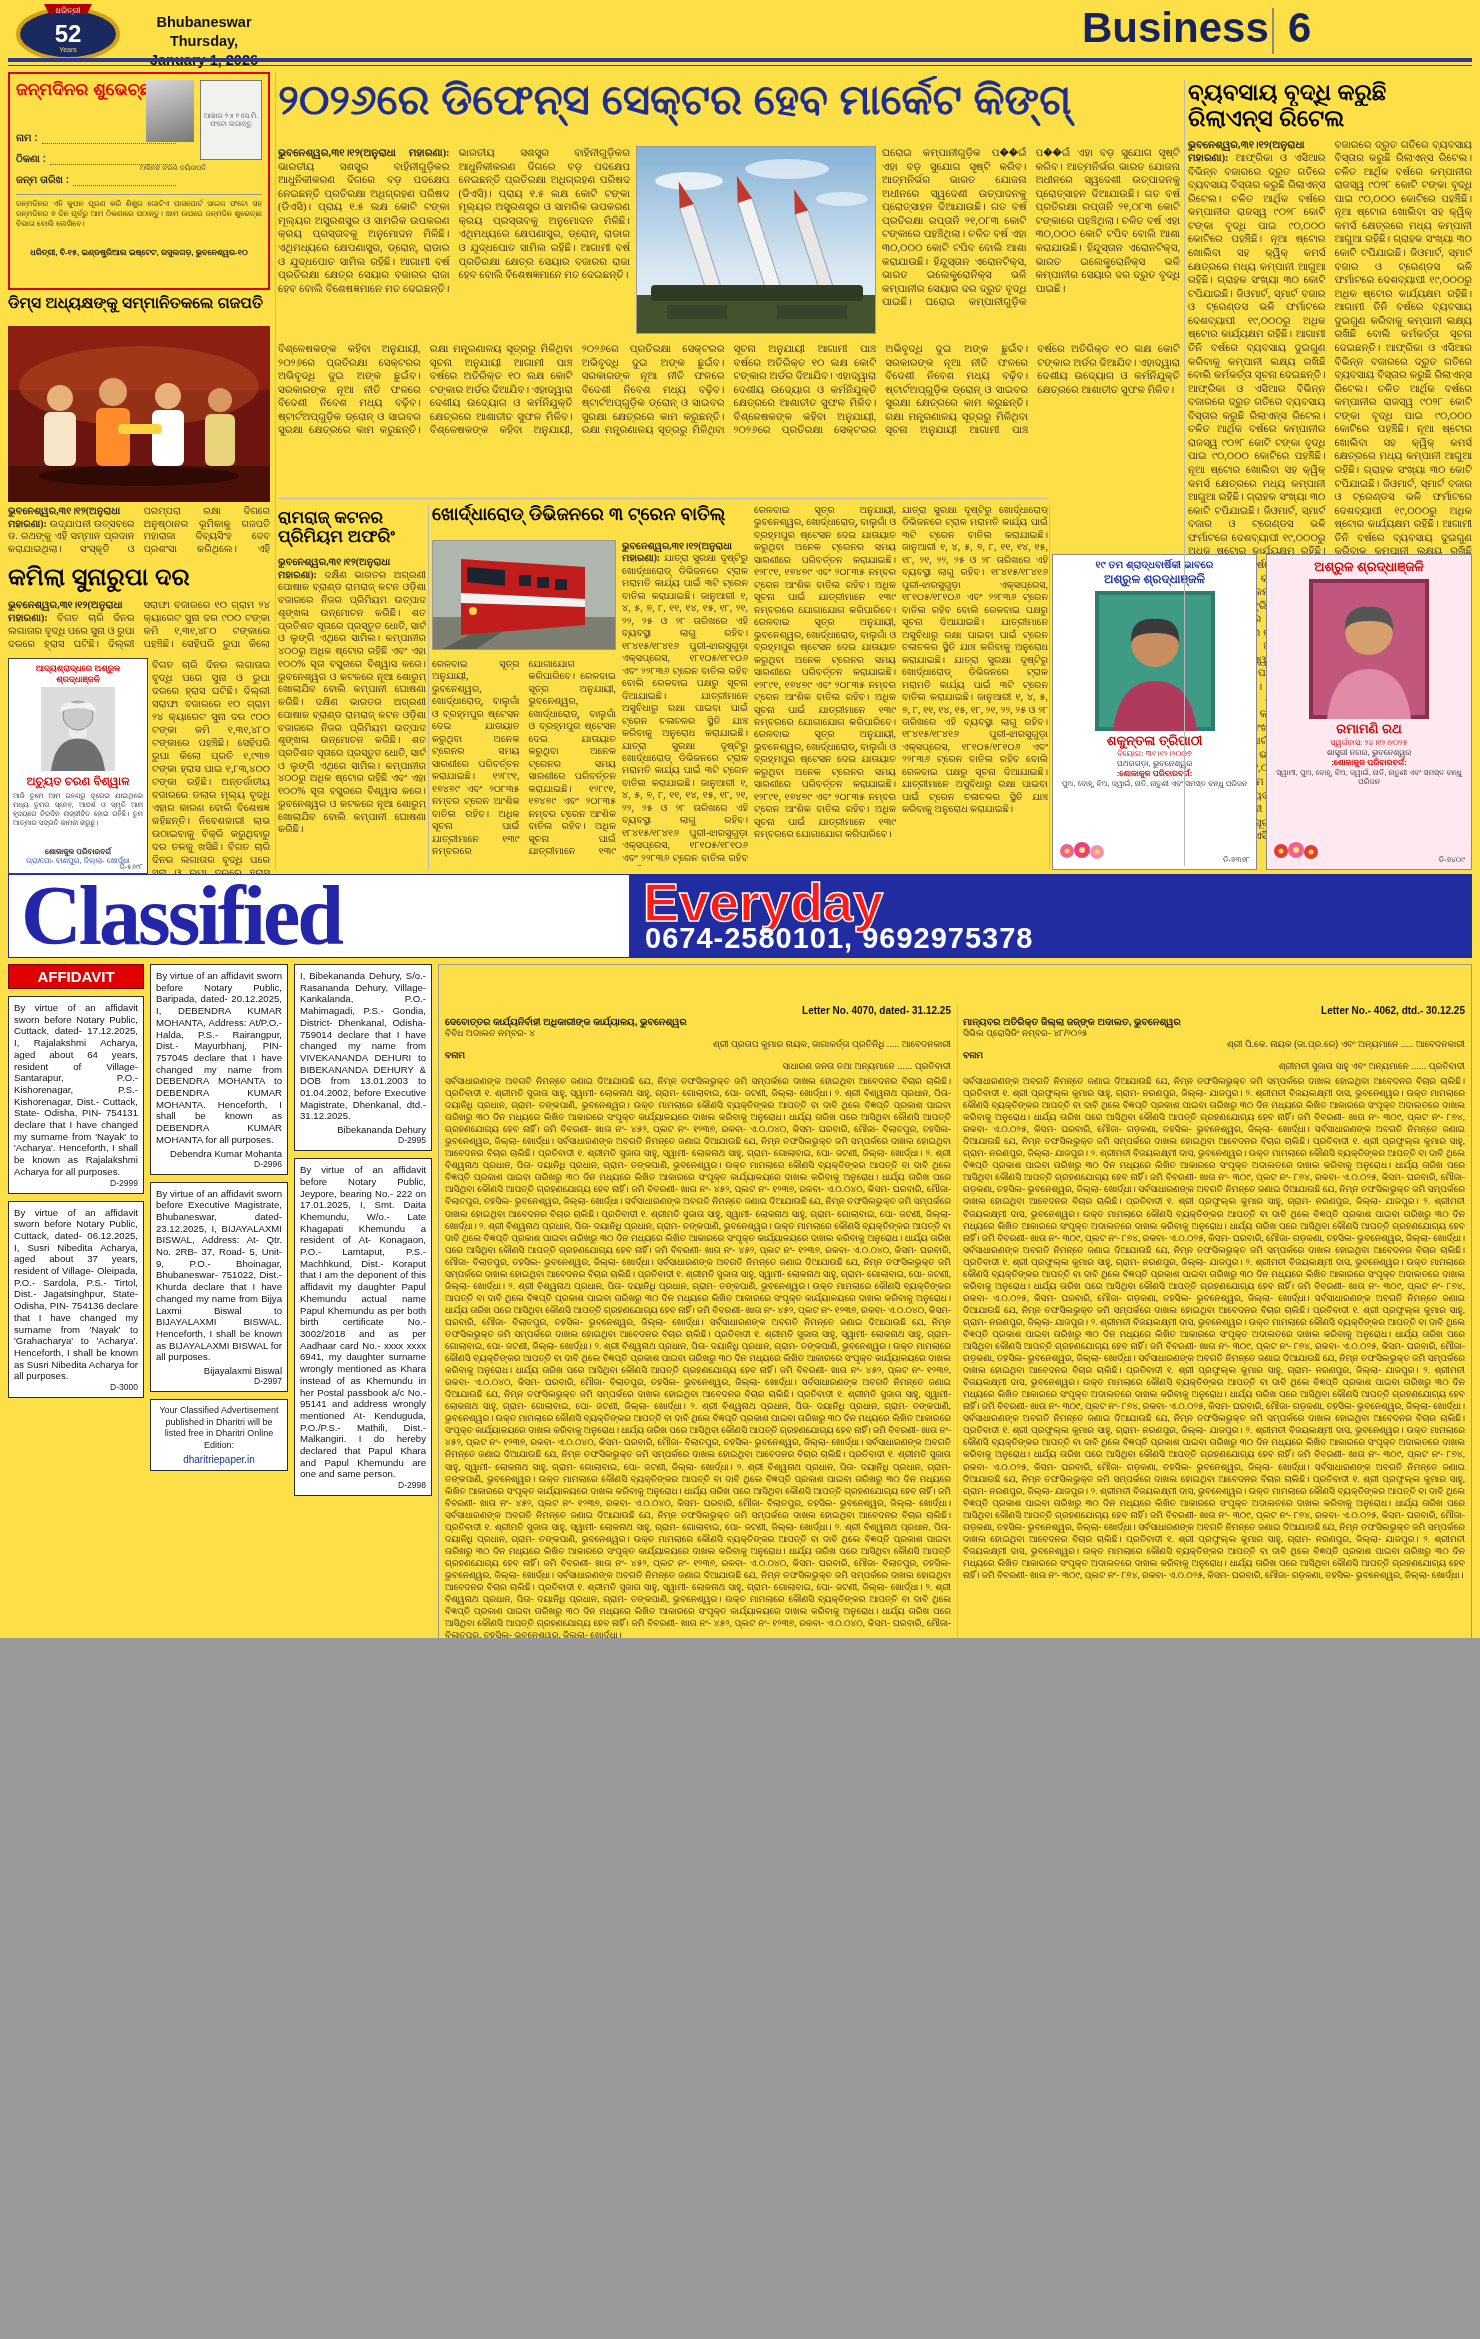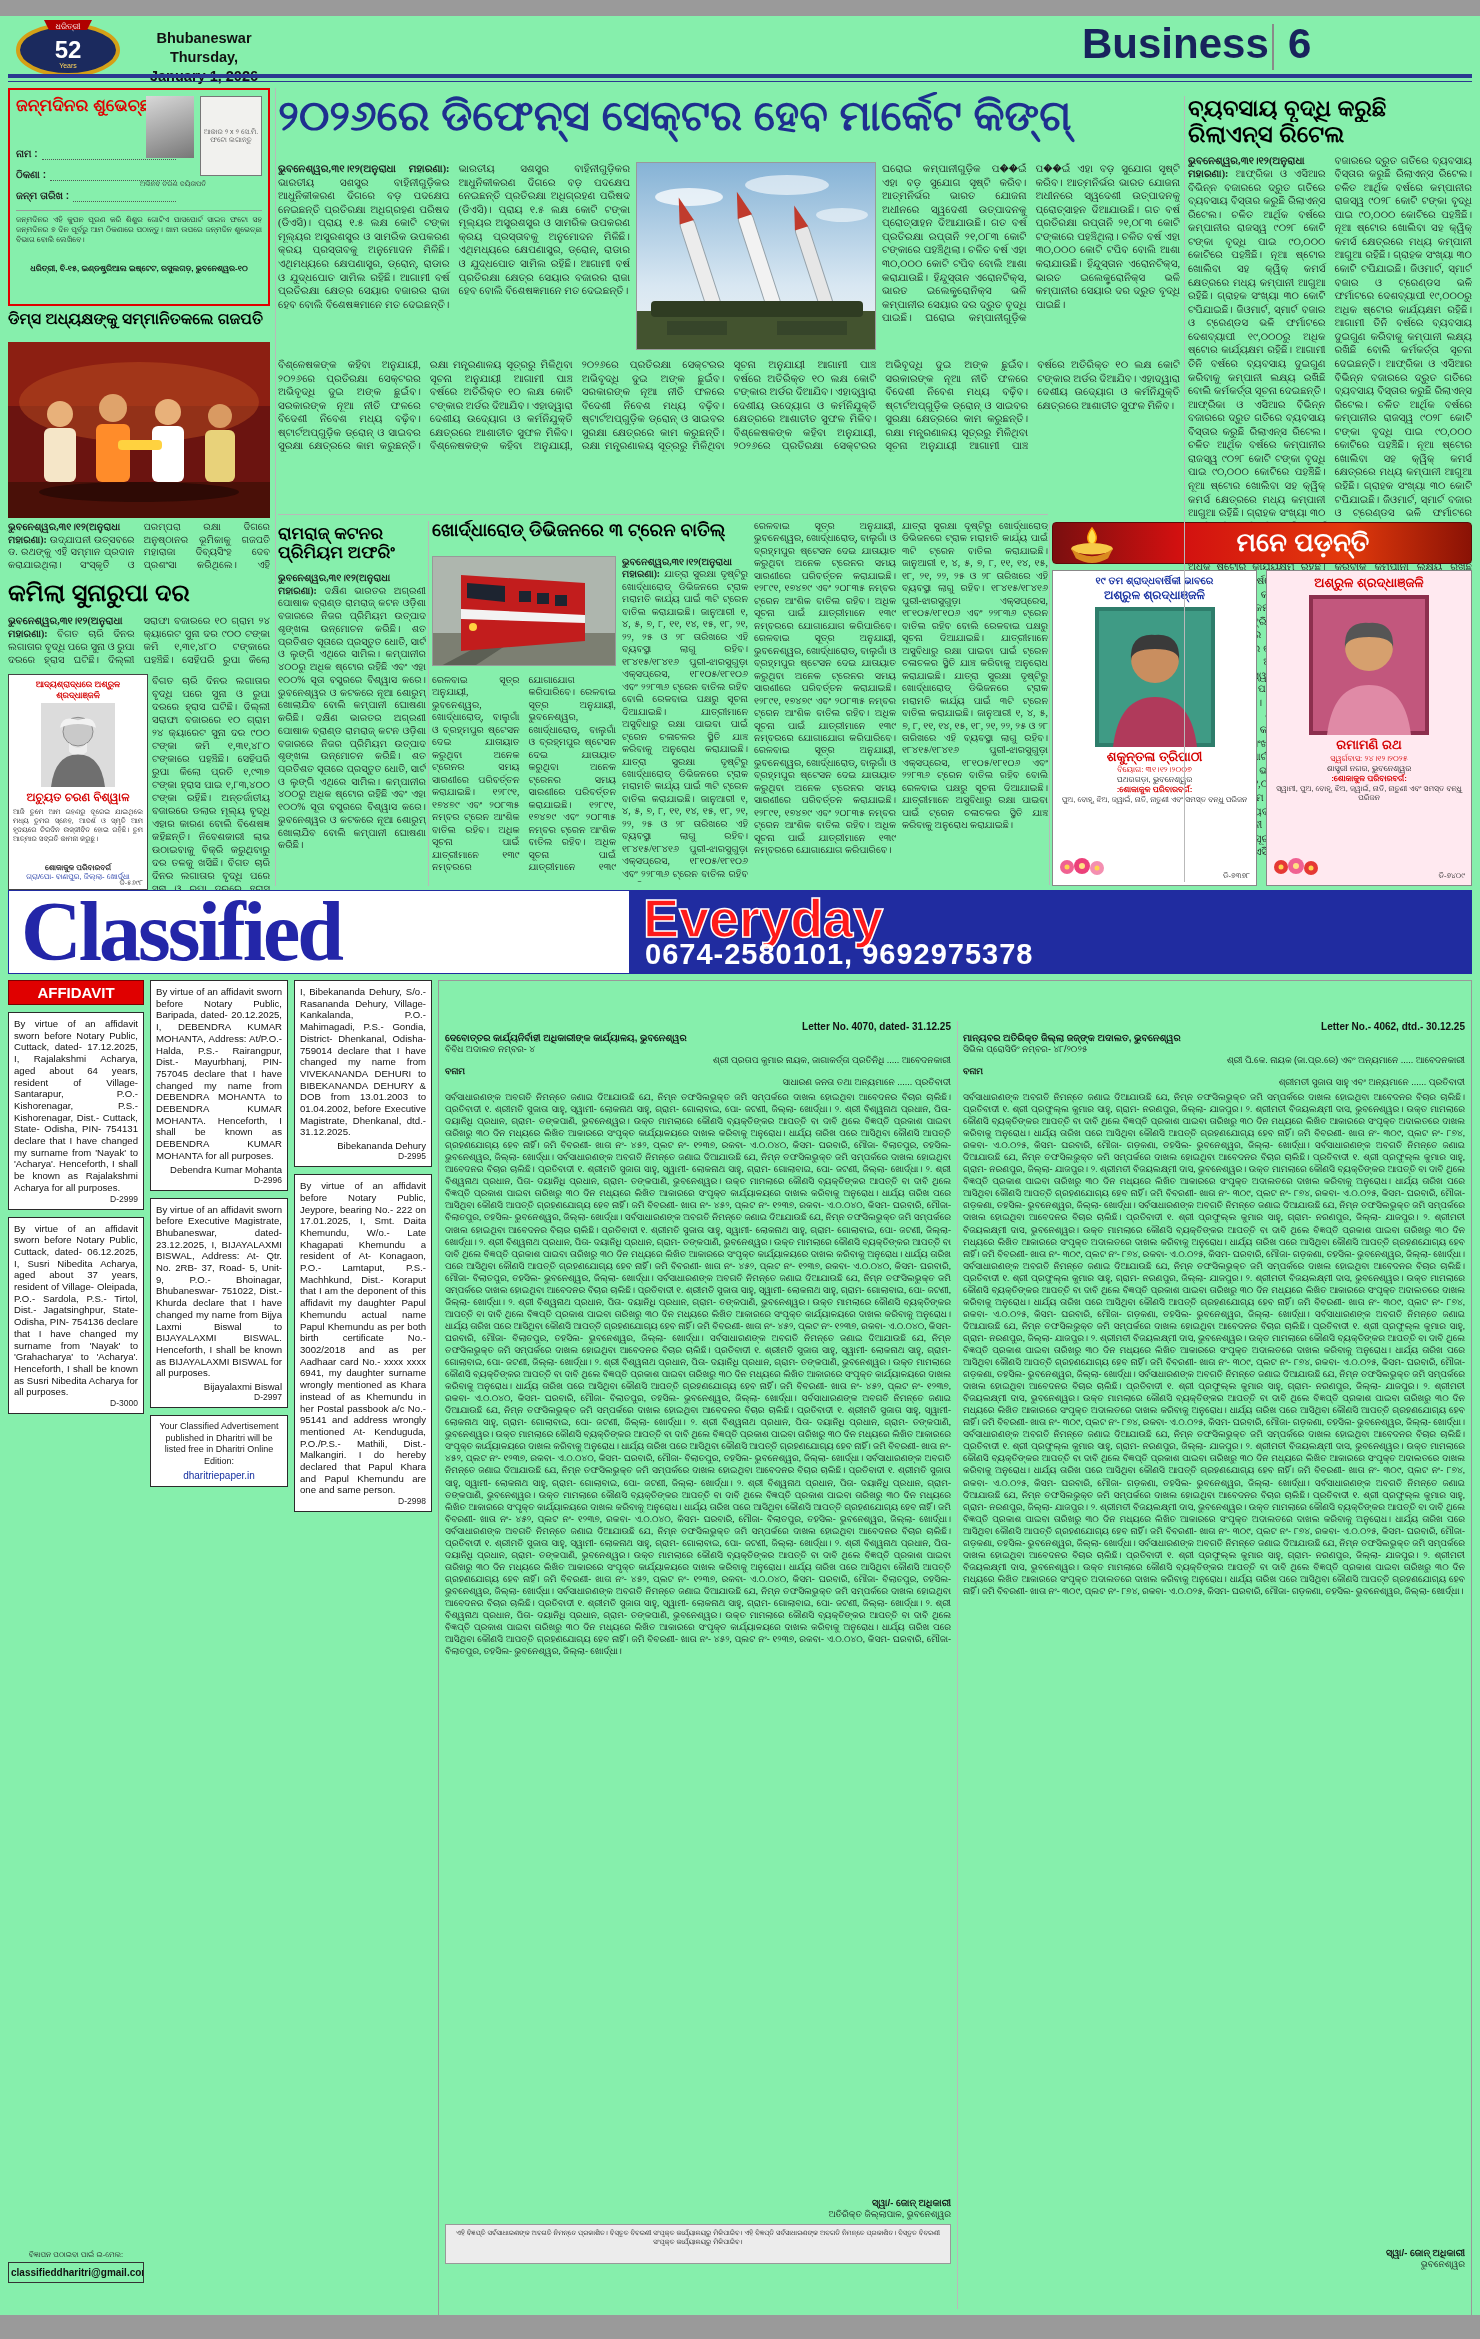--- a/index.html
+++ b/index.html
@@ -1,17 +1,17 @@
 <!DOCTYPE html>
 <html><head>
 <meta charset="utf-8">
 <style>
 *{margin:0;padding:0;box-sizing:border-box}
 html,body{background:#9a9a9a}
-.page{position:relative;width:1480px;height:2299px;background:#86efac;margin:16px auto;overflow:hidden;color:#111;font-family:"Liberation Sans",sans-serif}
+.page{position:relative;width:1480px;height:1638px;background:#fde047;margin:0 auto;overflow:hidden;color:#111;font-family:"Liberation Sans",sans-serif}
 .abs{position:absolute}
 .jt{text-align:justify;overflow:hidden;font-family:"Liberation Serif",serif;color:#1a1a1a}
 .c2{column-count:2;column-gap:9px}
 .c6{column-count:6;column-gap:9px}
 .hl{font-weight:bold;color:#000;line-height:1.12;overflow:hidden}
 .dl{font-weight:bold}
 .vline{position:absolute;width:1px;background:#b9b9b9}
 .hline{position:absolute;height:1px;background:#b9b9b9}
 .nbox{border:1px solid #2b2b2b;background:#fff;padding:5px;margin-bottom:7px}
 .ntext{font-size:9.6px;line-height:1.22;text-align:justify;overflow:hidden;font-family:"Liberation Sans",sans-serif}
@@ -161,30 +161,20 @@
         <circle cx="40" cy="70" r="4" fill="#ffd23f"></circle>
       </svg>
     </div>
     <p class="jt abs" style="left:190px;top:40px;width:126px;height:326px;font-size:9.6px;line-height:1.3"><b class="dl">ଭୁବନେଶ୍ୱର,୩୧।୧୨(ଅନୁରାଧା ମହାରଣା):</b> <span>ଯାତ୍ରା ସୁରକ୍ଷା ଦୃଷ୍ଟିରୁ ଖୋର୍ଦ୍ଧାରୋଡ୍ ଡିଭିଜନରେ ଟ୍ରାକ ମରାମତି କାର୍ଯ୍ୟ ପାଇଁ ୩ଟି ଟ୍ରେନ ବାତିଲ କରାଯାଇଛି। ଜାନୁଆରୀ ୧, ୪, ୫, ୭, ୮, ୧୧, ୧୪, ୧୫, ୧୮, ୨୧, ୨୨, ୨୫ ଓ ୨୮ ତାରିଖରେ ଏହି ବ୍ୟବସ୍ଥା ଲାଗୁ ରହିବ। ୧୮୪୧୫/୧୮୪୧୬ ପୁରୀ-ଝାରସୁଗୁଡ଼ା ଏକ୍ସପ୍ରେସ, ୧୮୧୦୫/୧୮୧୦୬ ଏବଂ ୨୨୮୩୬ ଟ୍ରେନ ବାତିଲ ରହିବ ବୋଲି ରେଳବାଇ ପକ୍ଷରୁ ସୂଚନା ଦିଆଯାଇଛି। ଯାତ୍ରୀମାନେ ଅସୁବିଧାରୁ ରକ୍ଷା ପାଇବା ପାଇଁ ଟ୍ରେନ ଚଳାଚଳର ସ୍ଥିତି ଯାଞ୍ଚ କରିବାକୁ ଅନୁରୋଧ କରାଯାଇଛି। ଯାତ୍ରା ସୁରକ୍ଷା ଦୃଷ୍ଟିରୁ ଖୋର୍ଦ୍ଧାରୋଡ୍ ଡିଭିଜନରେ ଟ୍ରାକ ମରାମତି କାର୍ଯ୍ୟ ପାଇଁ ୩ଟି ଟ୍ରେନ ବାତିଲ କରାଯାଇଛି। ଜାନୁଆରୀ ୧, ୪, ୫, ୭, ୮, ୧୧, ୧୪, ୧୫, ୧୮, ୨୧, ୨୨, ୨୫ ଓ ୨୮ ତାରିଖରେ ଏହି ବ୍ୟବସ୍ଥା ଲାଗୁ ରହିବ। ୧୮୪୧୫/୧୮୪୧୬ ପୁରୀ-ଝାରସୁଗୁଡ଼ା ଏକ୍ସପ୍ରେସ, ୧୮୧୦୫/୧୮୧୦୬ ଏବଂ ୨୨୮୩୬ ଟ୍ରେନ ବାତିଲ ରହିବ ବୋଲି ରେଳବାଇ ପକ୍ଷରୁ ସୂଚନା ଦିଆଯାଇଛି। ଯାତ୍ରୀମାନେ ଅସୁବିଧାରୁ ରକ୍ଷା ପାଇବା ପାଇଁ ଟ୍ରେନ ଚଳାଚଳର ସ୍ଥିତି ଯାଞ୍ଚ କରିବାକୁ ଅନୁରୋଧ କରାଯାଇଛି।</span></p>
     <p class="jt abs" style="left:322px;top:4px;width:142px;height:362px;font-size:9.6px;line-height:1.3">ରେଳବାଇ ସୂତ୍ର ଅନୁଯାୟୀ, ଭୁବନେଶ୍ୱର, ଖୋର୍ଦ୍ଧାରୋଡ୍, ବାଲୁଗାଁ ଓ ବ୍ରହ୍ମପୁର ଷ୍ଟେସନ ଦେଇ ଯାତାୟାତ କରୁଥିବା ଅନେକ ଟ୍ରେନର ସମୟ ସାରଣୀରେ ପରିବର୍ତ୍ତନ କରାଯାଇଛି। ୧୨୮୯୧, ୧୭୪୭୯ ଏବଂ ୨୦୮୩୫ ନମ୍ବର ଟ୍ରେନ ଆଂଶିକ ବାତିଲ ରହିବ। ଅଧିକ ସୂଚନା ପାଇଁ ଯାତ୍ରୀମାନେ ୧୩୯ ନମ୍ବରରେ ଯୋଗାଯୋଗ କରିପାରିବେ। ରେଳବାଇ ସୂତ୍ର ଅନୁଯାୟୀ, ଭୁବନେଶ୍ୱର, ଖୋର୍ଦ୍ଧାରୋଡ୍, ବାଲୁଗାଁ ଓ ବ୍ରହ୍ମପୁର ଷ୍ଟେସନ ଦେଇ ଯାତାୟାତ କରୁଥିବା ଅନେକ ଟ୍ରେନର ସମୟ ସାରଣୀରେ ପରିବର୍ତ୍ତନ କରାଯାଇଛି। ୧୨୮୯୧, ୧୭୪୭୯ ଏବଂ ୨୦୮୩୫ ନମ୍ବର ଟ୍ରେନ ଆଂଶିକ ବାତିଲ ରହିବ। ଅଧିକ ସୂଚନା ପାଇଁ ଯାତ୍ରୀମାନେ ୧୩୯ ନମ୍ବରରେ ଯୋଗାଯୋଗ କରିପାରିବେ। ରେଳବାଇ ସୂତ୍ର ଅନୁଯାୟୀ, ଭୁବନେଶ୍ୱର, ଖୋର୍ଦ୍ଧାରୋଡ୍, ବାଲୁଗାଁ ଓ ବ୍ରହ୍ମପୁର ଷ୍ଟେସନ ଦେଇ ଯାତାୟାତ କରୁଥିବା ଅନେକ ଟ୍ରେନର ସମୟ ସାରଣୀରେ ପରିବର୍ତ୍ତନ କରାଯାଇଛି। ୧୨୮୯୧, ୧୭୪୭୯ ଏବଂ ୨୦୮୩୫ ନମ୍ବର ଟ୍ରେନ ଆଂଶିକ ବାତିଲ ରହିବ। ଅଧିକ ସୂଚନା ପାଇଁ ଯାତ୍ରୀମାନେ ୧୩୯ ନମ୍ବରରେ ଯୋଗାଯୋଗ କରିପାରିବେ।</p>
     <p class="jt abs" style="left:470px;top:4px;width:146px;height:362px;font-size:9.6px;line-height:1.3">ଯାତ୍ରା ସୁରକ୍ଷା ଦୃଷ୍ଟିରୁ ଖୋର୍ଦ୍ଧାରୋଡ୍ ଡିଭିଜନରେ ଟ୍ରାକ ମରାମତି କାର୍ଯ୍ୟ ପାଇଁ ୩ଟି ଟ୍ରେନ ବାତିଲ କରାଯାଇଛି। ଜାନୁଆରୀ ୧, ୪, ୫, ୭, ୮, ୧୧, ୧୪, ୧୫, ୧୮, ୨୧, ୨୨, ୨୫ ଓ ୨୮ ତାରିଖରେ ଏହି ବ୍ୟବସ୍ଥା ଲାଗୁ ରହିବ। ୧୮୪୧୫/୧୮୪୧୬ ପୁରୀ-ଝାରସୁଗୁଡ଼ା ଏକ୍ସପ୍ରେସ, ୧୮୧୦୫/୧୮୧୦୬ ଏବଂ ୨୨୮୩୬ ଟ୍ରେନ ବାତିଲ ରହିବ ବୋଲି ରେଳବାଇ ପକ୍ଷରୁ ସୂଚନା ଦିଆଯାଇଛି। ଯାତ୍ରୀମାନେ ଅସୁବିଧାରୁ ରକ୍ଷା ପାଇବା ପାଇଁ ଟ୍ରେନ ଚଳାଚଳର ସ୍ଥିତି ଯାଞ୍ଚ କରିବାକୁ ଅନୁରୋଧ କରାଯାଇଛି। ଯାତ୍ରା ସୁରକ୍ଷା ଦୃଷ୍ଟିରୁ ଖୋର୍ଦ୍ଧାରୋଡ୍ ଡିଭିଜନରେ ଟ୍ରାକ ମରାମତି କାର୍ଯ୍ୟ ପାଇଁ ୩ଟି ଟ୍ରେନ ବାତିଲ କରାଯାଇଛି। ଜାନୁଆରୀ ୧, ୪, ୫, ୭, ୮, ୧୧, ୧୪, ୧୫, ୧୮, ୨୧, ୨୨, ୨୫ ଓ ୨୮ ତାରିଖରେ ଏହି ବ୍ୟବସ୍ଥା ଲାଗୁ ରହିବ। ୧୮୪୧୫/୧୮୪୧୬ ପୁରୀ-ଝାରସୁଗୁଡ଼ା ଏକ୍ସପ୍ରେସ, ୧୮୧୦୫/୧୮୧୦୬ ଏବଂ ୨୨୮୩୬ ଟ୍ରେନ ବାତିଲ ରହିବ ବୋଲି ରେଳବାଇ ପକ୍ଷରୁ ସୂଚନା ଦିଆଯାଇଛି। ଯାତ୍ରୀମାନେ ଅସୁବିଧାରୁ ରକ୍ଷା ପାଇବା ପାଇଁ ଟ୍ରେନ ଚଳାଚଳର ସ୍ଥିତି ଯାଞ୍ଚ କରିବାକୁ ଅନୁରୋଧ କରାଯାଇଛି।</p>
     <p class="jt c2 abs" style="left:0;top:158px;width:184px;height:208px;font-size:9.6px;line-height:1.3">ରେଳବାଇ ସୂତ୍ର ଅନୁଯାୟୀ, ଭୁବନେଶ୍ୱର, ଖୋର୍ଦ୍ଧାରୋଡ୍, ବାଲୁଗାଁ ଓ ବ୍ରହ୍ମପୁର ଷ୍ଟେସନ ଦେଇ ଯାତାୟାତ କରୁଥିବା ଅନେକ ଟ୍ରେନର ସମୟ ସାରଣୀରେ ପରିବର୍ତ୍ତନ କରାଯାଇଛି। ୧୨୮୯୧, ୧୭୪୭୯ ଏବଂ ୨୦୮୩୫ ନମ୍ବର ଟ୍ରେନ ଆଂଶିକ ବାତିଲ ରହିବ। ଅଧିକ ସୂଚନା ପାଇଁ ଯାତ୍ରୀମାନେ ୧୩୯ ନମ୍ବରରେ ଯୋଗାଯୋଗ କରିପାରିବେ। ରେଳବାଇ ସୂତ୍ର ଅନୁଯାୟୀ, ଭୁବନେଶ୍ୱର, ଖୋର୍ଦ୍ଧାରୋଡ୍, ବାଲୁଗାଁ ଓ ବ୍ରହ୍ମପୁର ଷ୍ଟେସନ ଦେଇ ଯାତାୟାତ କରୁଥିବା ଅନେକ ଟ୍ରେନର ସମୟ ସାରଣୀରେ ପରିବର୍ତ୍ତନ କରାଯାଇଛି। ୧୨୮୯୧, ୧୭୪୭୯ ଏବଂ ୨୦୮୩୫ ନମ୍ବର ଟ୍ରେନ ଆଂଶିକ ବାତିଲ ରହିବ। ଅଧିକ ସୂଚନା ପାଇଁ ଯାତ୍ରୀମାନେ ୧୩୯ ନମ୍ବରରେ ଯୋଗାଯୋଗ କରିପାରିବେ।</p>
   </div>
 
   <div class="abs" style="left:1052px;top:506px;width:420px;height:364px">
-    <div style="position:relative;width:420px;height:42px;background:linear-gradient(90deg,#7a0f0f,#d21010 30%,#e33a0c 70%,#8a1205);border:1px solid #5c0a0a;border-radius:4px">
-      <div class="abs" style="left:12px;top:4px">
-        <svg width="54" height="36" viewBox="0 0 54 38">
-          <path d="M27 1 C33 9 33 15 27 19 C21 15 21 9 27 1 Z" fill="#ffe14d" stroke="#ff9800" stroke-width="1.5"></path>
-          <ellipse cx="27" cy="23" rx="22" ry="6" fill="#f7c948"></ellipse>
-          <path d="M5 23 Q27 39 49 23 L44 33 Q27 43 10 33 Z" fill="#d98a1f"></path>
-        </svg>
-      </div>
-      <div class="abs" style="left:90px;top:4px;width:320px;text-align:center;font-size:26px;font-weight:bold;color:#ffffff">ମନେ ପଡ଼ନ୍ତି</div>
-    </div>
 
     <div class="abs" style="left:0;top:48px;width:205px;height:316px;border:1px solid #888;background:#ffffff;padding:4px">
       <div class="cardline" style="font-size:10px;font-weight:bold;color:#1630a0">୧୯ ତମ ଶ୍ରାଦ୍ଧବାର୍ଷିକୀ ଭାବରେ</div>
       <div class="cardline" style="font-size:12px;font-weight:bold;color:#1630a0">ଅଶ୍ରୁଳ ଶ୍ରଦ୍ଧାଞ୍ଜଳି</div>
       <div style="width:120px;height:140px;margin:4px auto 2px;overflow:hidden">
         <svg width="120" height="140" viewBox="0 0 120 140" preserveAspectRatio="none">
           <rect width="120" height="140" fill="#2e7d6b"></rect>
           <rect x="4" y="4" width="112" height="132" fill="#3f9b85"></rect>
           <circle cx="60" cy="52" r="24" fill="#c98e5f"></circle>
           <path d="M60 28 q-26 -2 -24 26 q0 -12 24 -12 q24 0 24 12 q2 -28 -24 -26" fill="#3a3a3a"></path>

